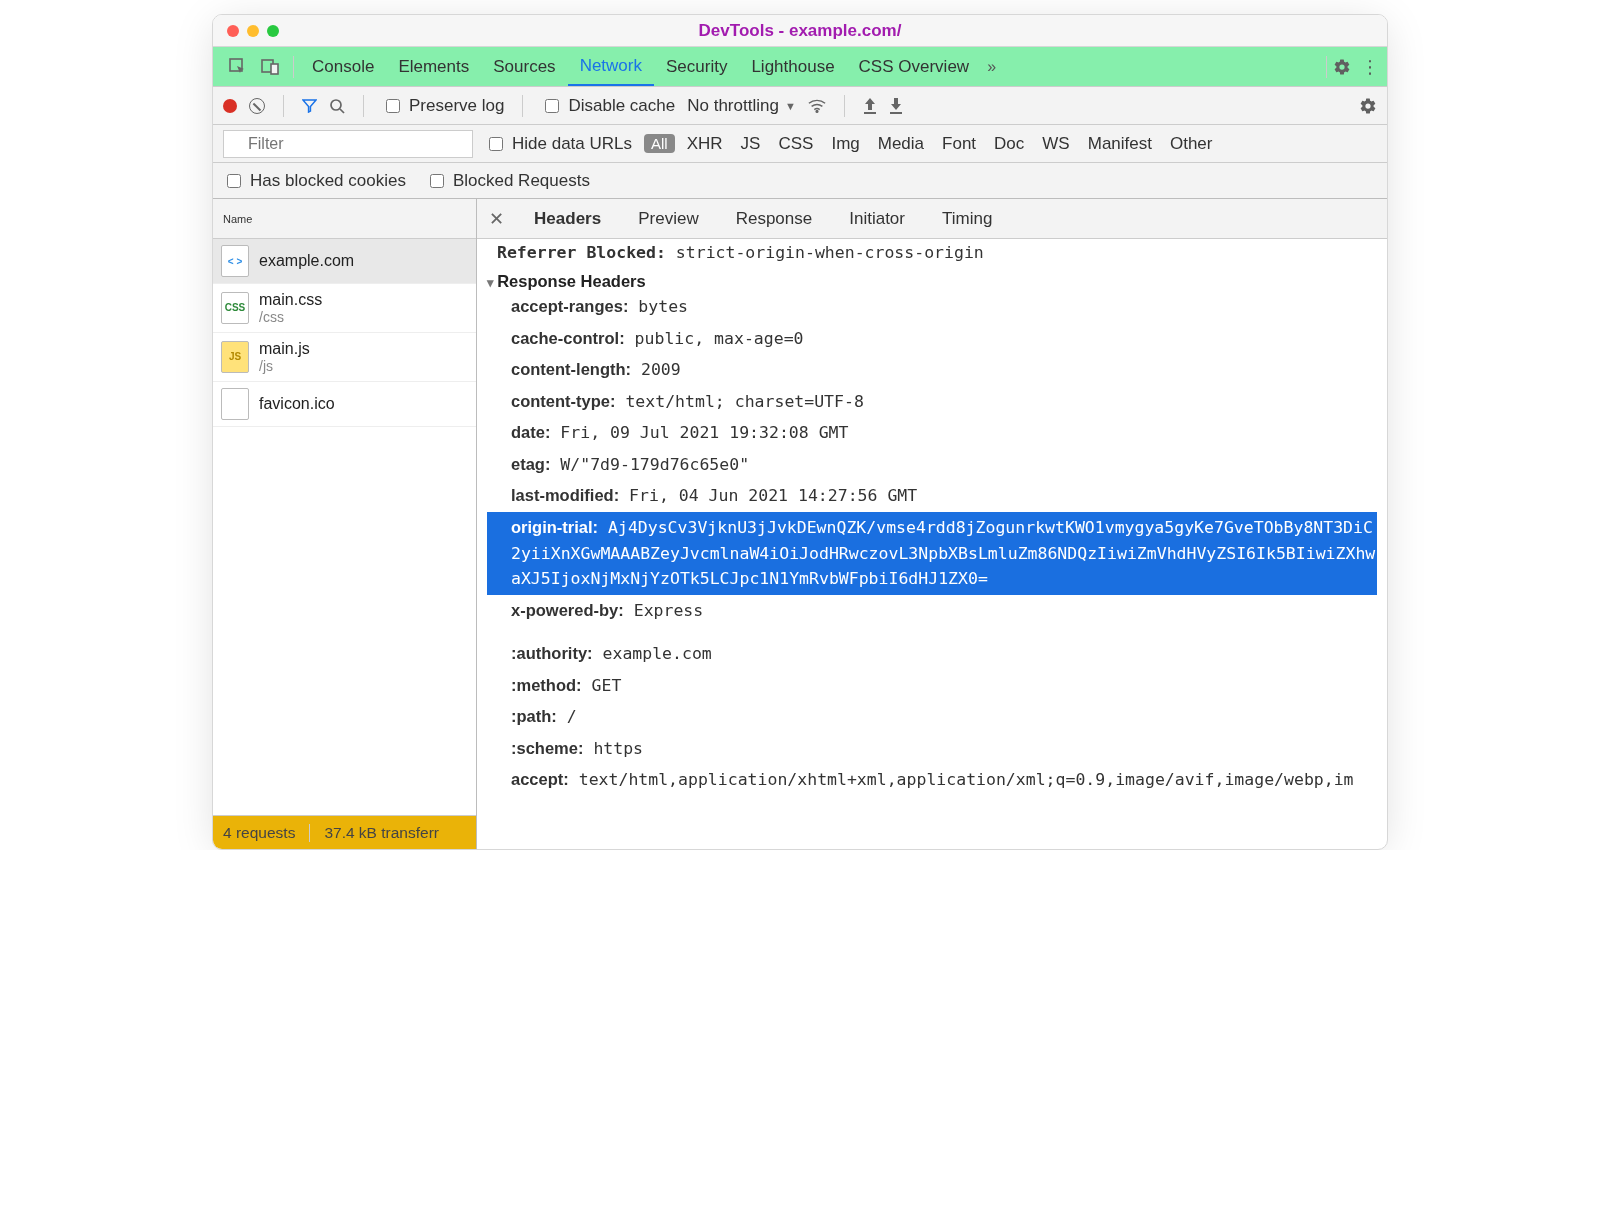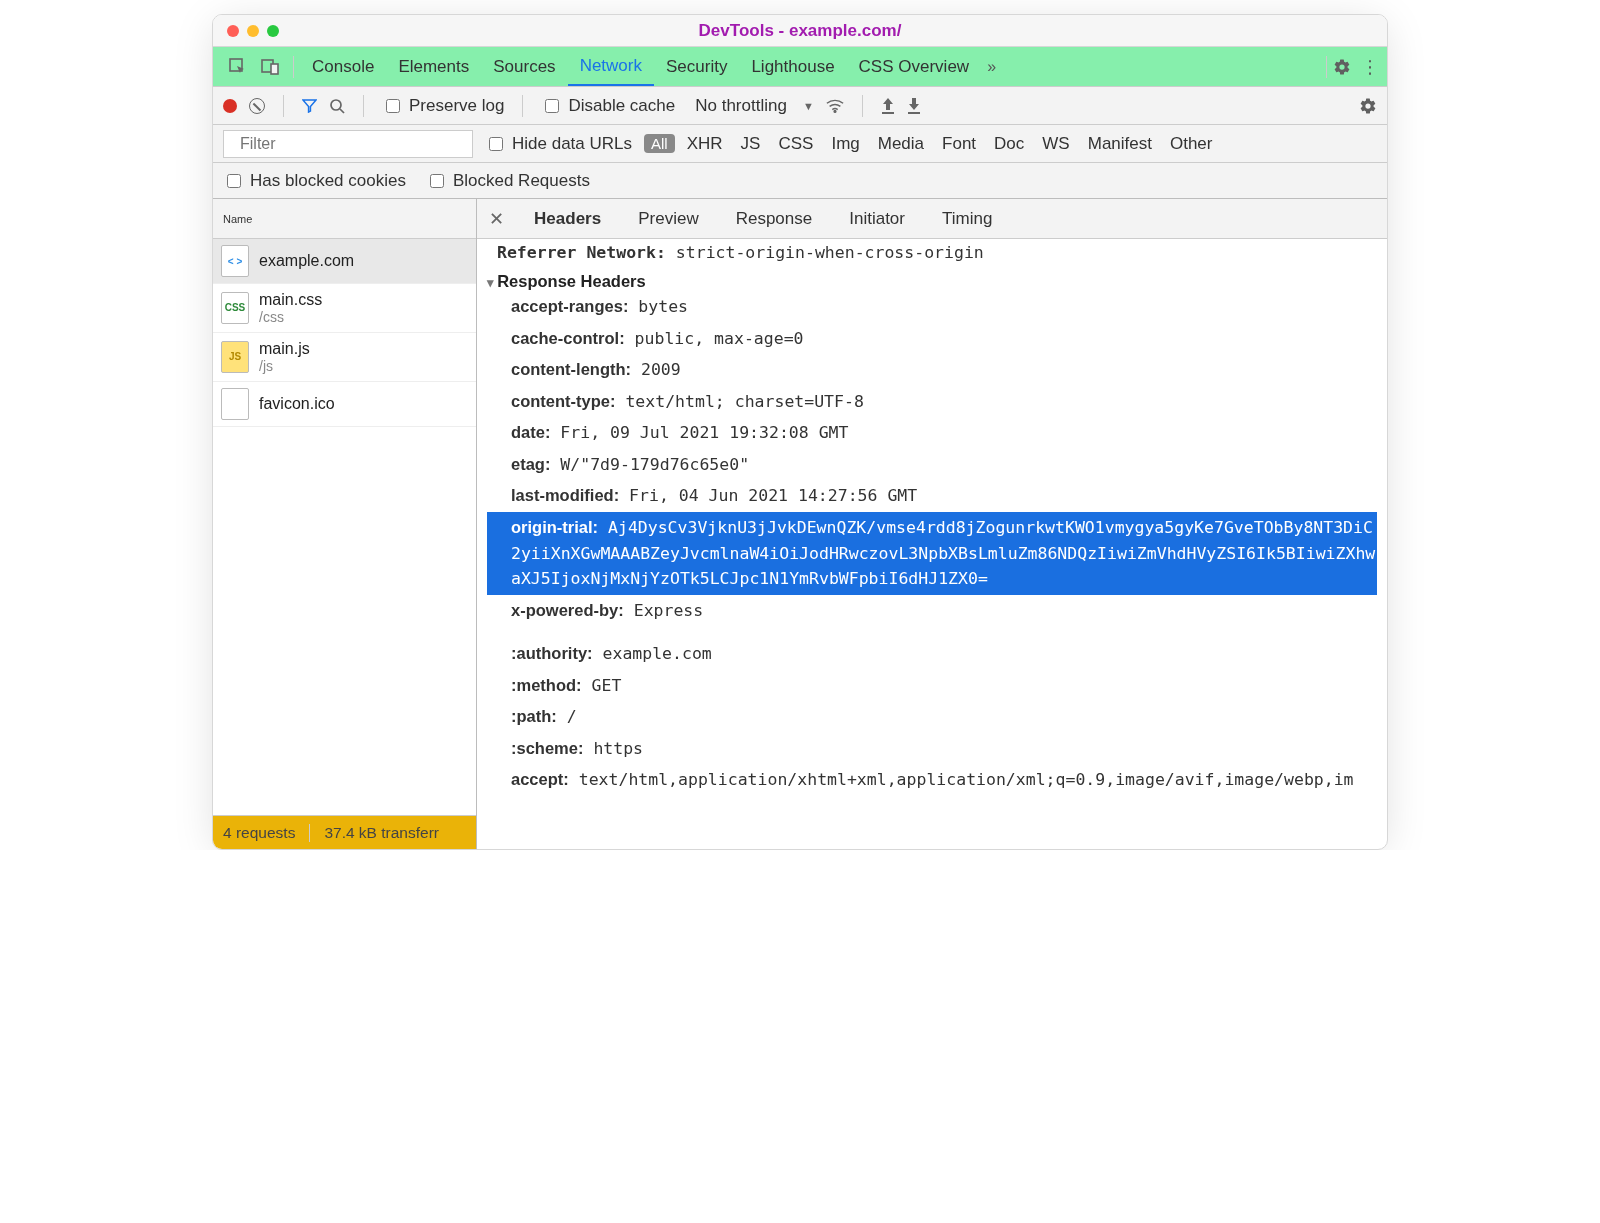--- a/index.html
+++ b/index.html
@@ -63,21 +63,21 @@
   .chk input{width:14px;height:14px;}
   .sel{border:none;background:transparent;font-size:16.5px;color:#333;padding-right:14px;}
   .wifi{color:#666;font-size:17px;}
   .arrow{color:#666;font-size:17px;}
   .toolbar .spacer{flex:1;}
   
   .filterrow{
     min-height:38px;background:#f3f3f3;border-bottom:1px solid #ccc;
     display:flex;align-items:center;flex-wrap:wrap;gap:12px;padding:4px 10px;font-size:17px;
   }
-  .filter-input{border:1px solid #ccc;background:#fff;font-size:16px;color:#888;padding:4px 16px;width:250px;height:28px;}
+  .filter-input{border:1px solid #ccc;background:#fff;font-size:16px;color:#888;padding:4px 24px;width:250px;height:28px;}
   .pill{background:#888;color:#fff;font-size:15px;padding:1px 7px;border-radius:4px;}
   .ftype{color:#333;cursor:pointer;}
   
   .cookierow{
     height:36px;background:#f3f3f3;border-bottom:1px solid #bcbcbc;
     display:flex;align-items:center;gap:20px;padding:0 10px;font-size:17px;
   }
   
   .split{display:flex;height:650px;}
   .left{width:264px;border-right:1px solid #bcbcbc;display:flex;flex-direction:column;background:#fff;}
@@ -180,21 +180,21 @@
     <div class="vsep"></div>
     <label class="chk">
         <input type="checkbox" style="">
         <span>Preserve log</span>
       </label>
     <div class="vsep"></div>
     <label class="chk">
         <input type="checkbox" style="">
         <span>Disable cache</span>
       </label>
-    <span style="display:flex;align-items:center;gap:16px;margin-left:8px;">
+    <span style="display:flex;align-items:center;gap:6px;">
       <span>No throttling</span>
       <span style="color:#666;font-size:11px">▼</span>
     </span>
     <span class="wifi">
       <svg width="18" height="14" viewBox="0 0 20 14" fill="none" stroke="#666" stroke-width="1.6">
           <path d="M1 4a14 14 0 0 1 18 0"></path>
           <path d="M4 7.5a10 10 0 0 1 12 0"></path>
           <path d="M7 11a5 5 0 0 1 6 0"></path>
           <circle cx="10" cy="13" r="1" fill="#666"></circle>
         </svg>
@@ -296,21 +296,21 @@
         <div id="dtabs" style="display:flex;gap:37px;">
             <span class="dtab active">Headers</span>
             <span class="dtab">Preview</span>
             <span class="dtab">Response</span>
             <span class="dtab">Initiator</span>
             <span class="dtab">Timing</span>
           </div>
       </div>
       <div class="details">
         <div class="partial nowrap">
-          <b>Referrer Network:</b>
+          <b>Referrer Blocked:</b>
           <span style="font-family:ui-monospace,Menlo,monospace">strict-origin-when-cross-origin</span>
         </div>
         <div class="section">
           <div class="sectitle">Response Headers</div>
           <div id="resp-headers">
               <div class="hdr"><b>accept-ranges:</b><span> bytes</span></div>
               <div class="hdr"><b>cache-control:</b><span> public, max-age=0</span></div>
               <div class="hdr"><b>content-length:</b><span> 2009</span></div>
               <div class="hdr"><b>content-type:</b><span> text/html; charset=UTF-8</span></div>
               <div class="hdr"><b>date:</b><span> Fri, 09 Jul 2021 19:32:08 GMT</span></div>

